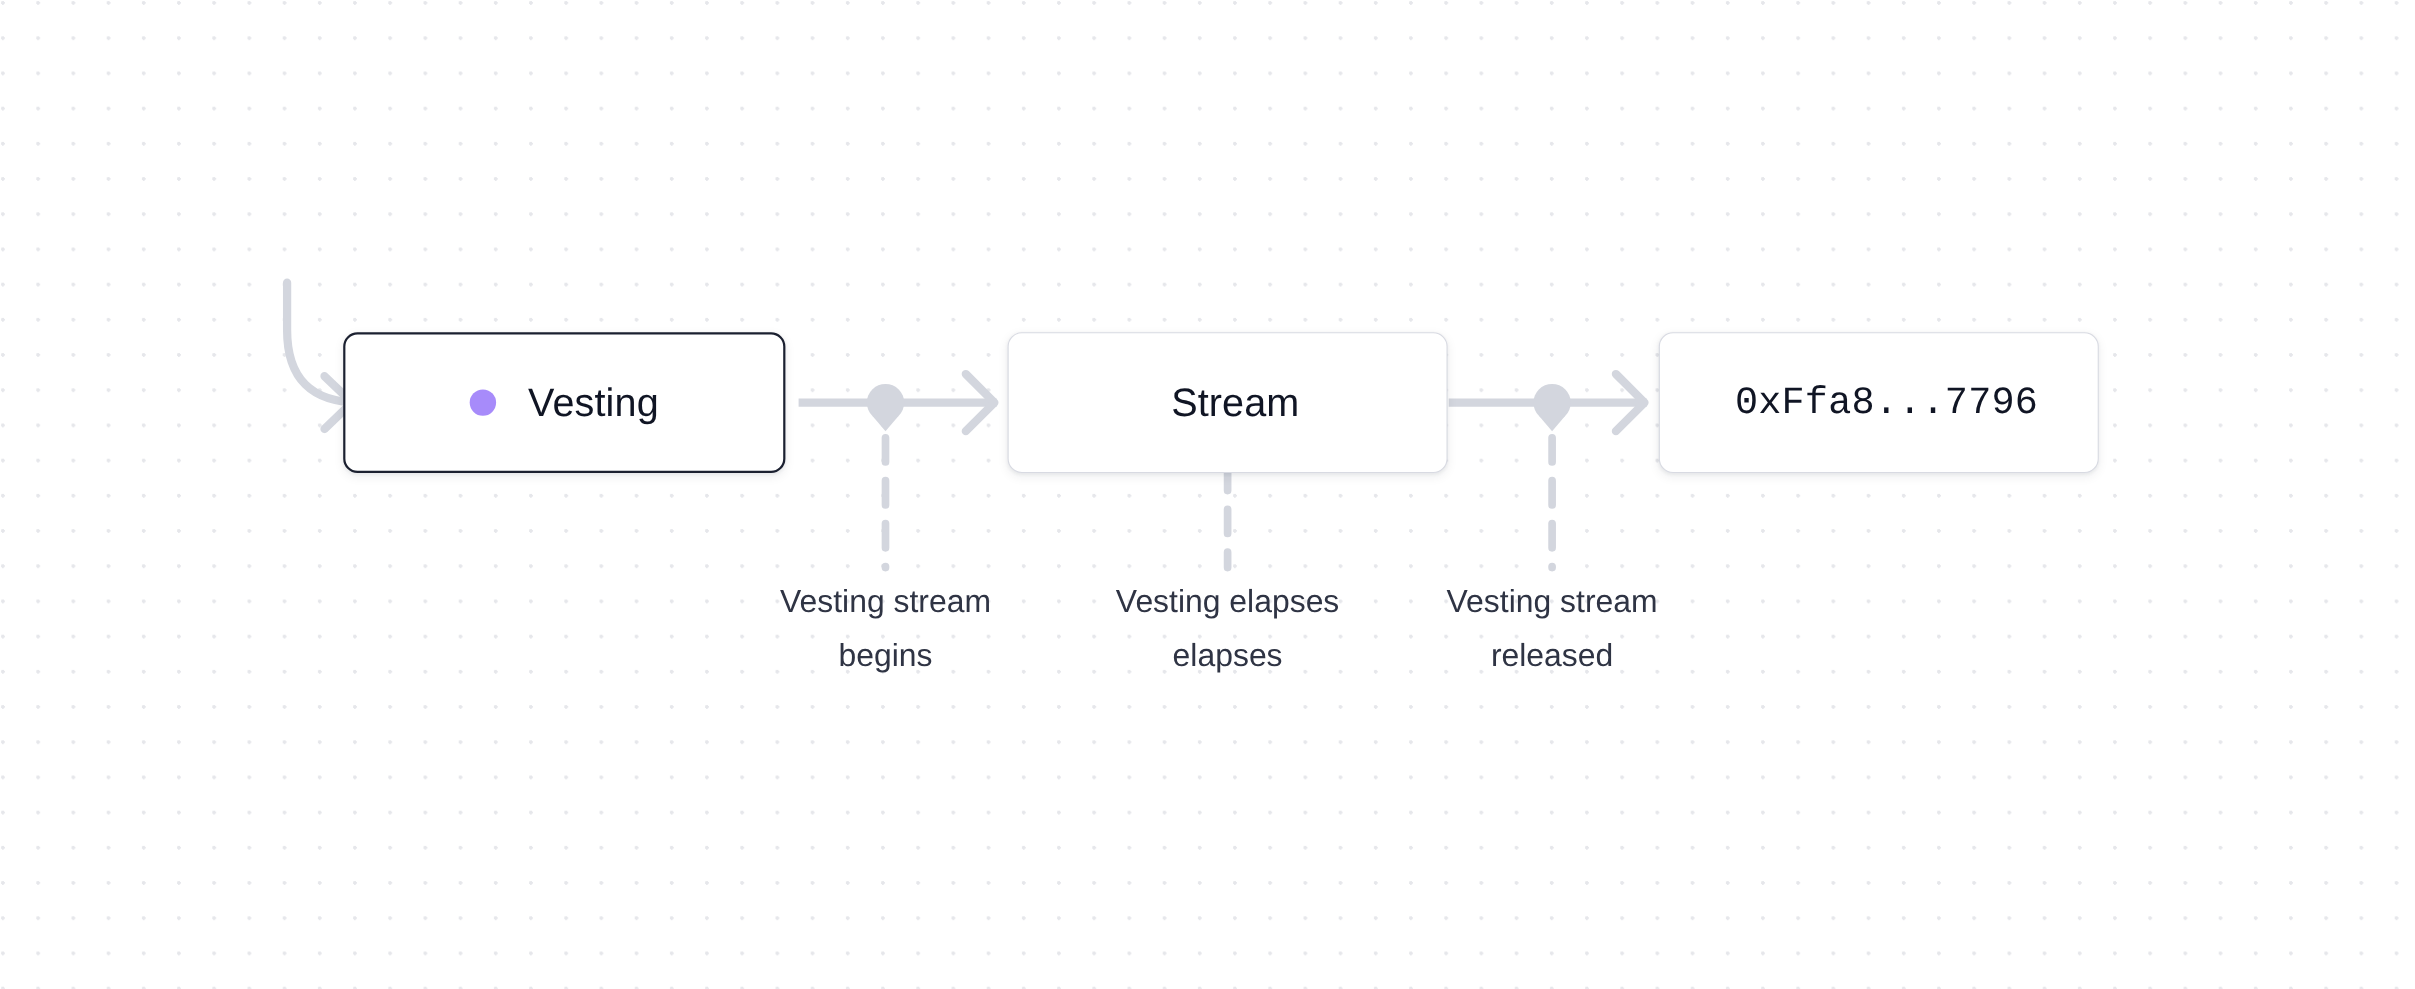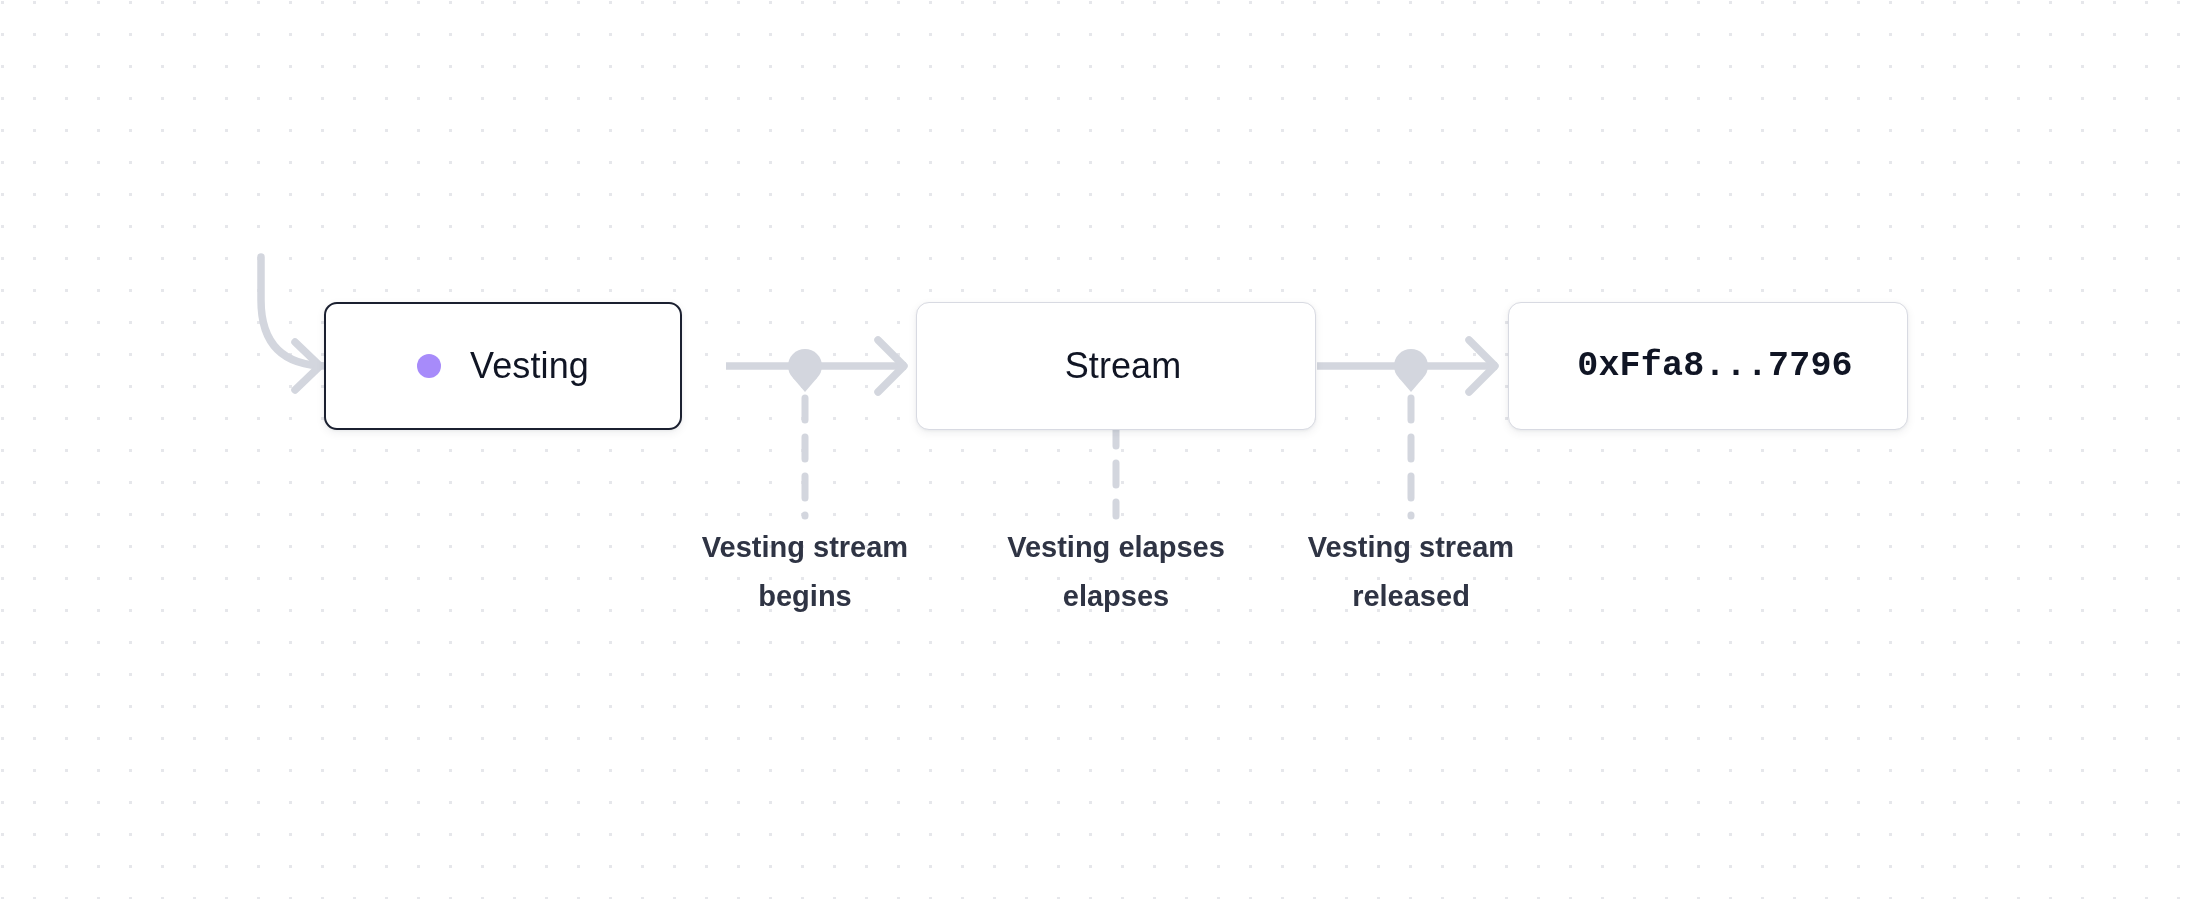--- a/index.html
+++ b/index.html
@@ -76,34 +76,34 @@
     font-size: 36px;
     font-weight: 400;
     color: #101524;
     letter-spacing: 0.1px;
     white-space: nowrap;
   }
 
   .node-label-mono {
     font-family: "Liberation Mono", "DejaVu Sans Mono", monospace;
     font-size: 35px;
-    font-weight: 700;
+    font-weight: 400;
     color: #101524;
     letter-spacing: 0.2px;
     white-space: nowrap;
   }
 
   
   .edge-caption {
     position: absolute;
     text-align: center;
     font-family: "Liberation Sans", sans-serif;
     font-size: 29px;
     line-height: 49px;
-    font-weight: 700;
+    font-weight: 400;
     color: #2f3444;
     white-space: pre-line;
   }
 </style>
 </head>
 <body>
 
 <div id="canvas">
 
   <svg id="edges" viewBox="0 0 2195 899" xmlns="http://www.w3.org/2000/svg">
@@ -129,21 +129,21 @@
       <circle cx="1411" cy="366" r="17" fill="#d3d6de"></circle>
       <path d="M 1399 378 L 1411 392 L 1423 378 Z" fill="#d3d6de"></path>
       <path d="M 1411 398 L 1411 516" stroke="#d3d6de" stroke-width="7" stroke-linecap="round" stroke-dasharray="22 17"></path>
     </g>
 
     <g>
       <path d="M 1116 424 L 1116 516" stroke="#d3d6de" stroke-width="7" stroke-linecap="round" stroke-dasharray="22 17"></path>
     </g>
   </svg>
 
-  <div class="node node-selected" style="left:324px; top:302px; width:358px; height:128px;">
+  <div class="node node-selected" style="left:312px; top:302px; width:402px; height:128px;">
     <div class="node-inner">
       <span class="status-dot"></span>
       <span class="node-label">Vesting</span>
     </div>
   </div>
 
   <div class="node node-plain" style="left:916px; top:302px; width:400px; height:128px;">
     <div class="node-inner">
       <span class="node-label">Stream</span>
     </div>

